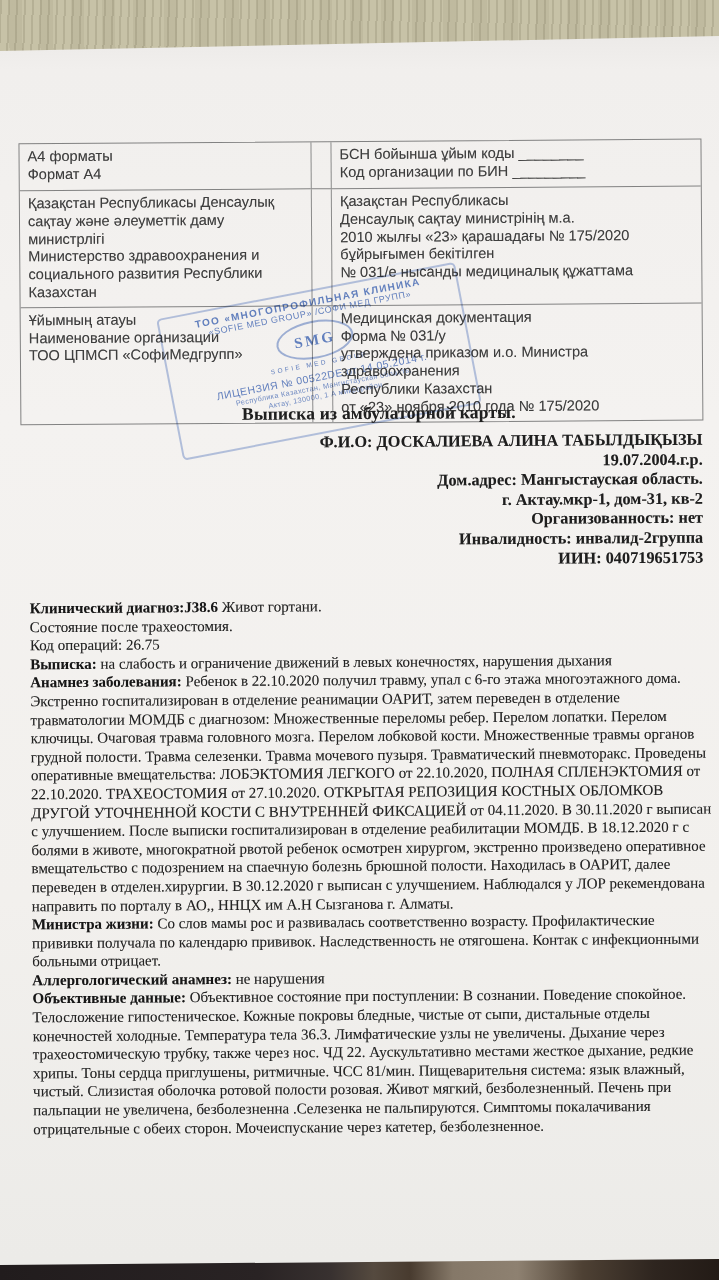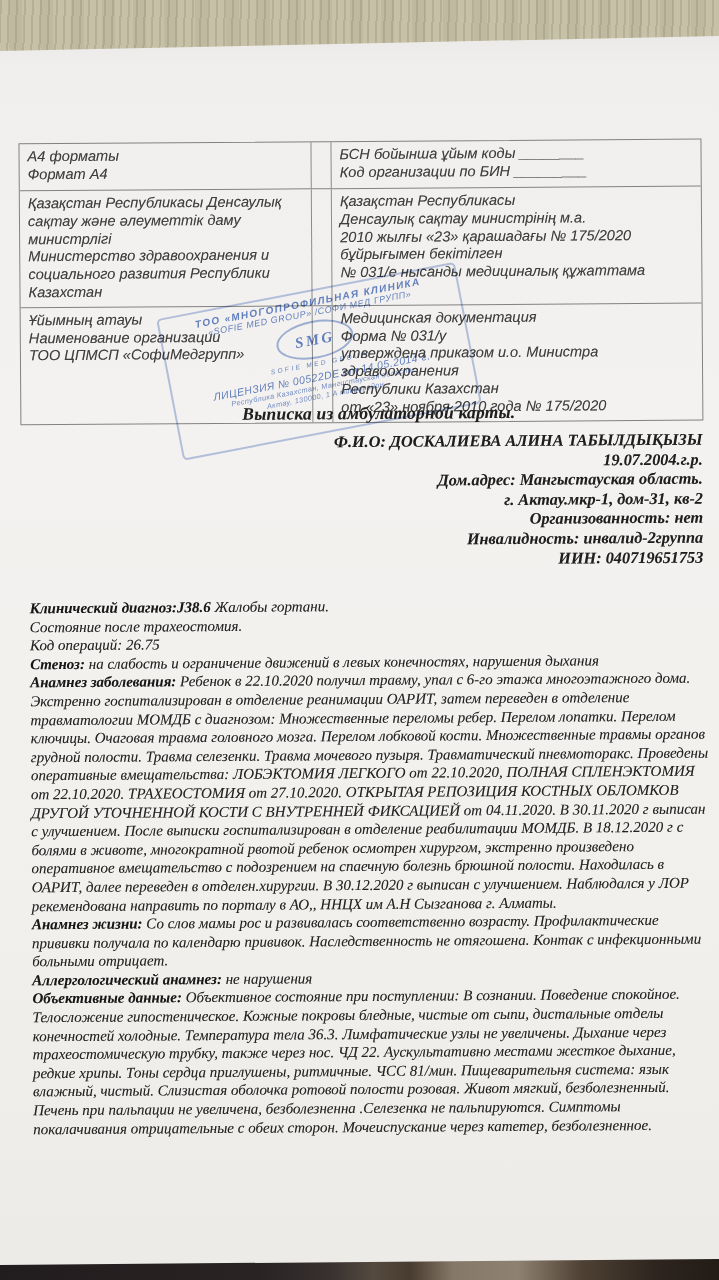--- a/index.html
+++ b/index.html
@@ -1,18 +1,18 @@
 <!DOCTYPE html>
 <html><head>
 <meta charset="utf-8">
 <style>
   html,body{margin:0;padding:0;}
   body{width:719px;height:1280px;overflow:hidden;background:#8a8577;}
   .scene{position:relative;width:719px;height:1280px;overflow:hidden;
-         font-family:"Liberation Sans","DejaVu Sans",sans-serif;font-style:italic;}
+         font-family:"Liberation Sans","DejaVu Sans",sans-serif;}
   
   .wood{position:absolute;inset:0;background-color:#c7c2a7;
         background-image:
           repeating-linear-gradient(92deg, rgba(118,112,86,0.22) 0 2px, rgba(0,0,0,0) 2px 8px),
           repeating-linear-gradient(89deg, rgba(168,162,135,0.25) 0 13px, rgba(0,0,0,0) 13px 31px);}
   
   .bottom-strip{position:absolute;left:0;right:0;bottom:0;height:46px;
         background:linear-gradient(90deg,#211c1d 0%,#292324 36%,#383130 46%,#554a3f 52%,
                    #483b2f 57%,#857868 63%,#8e8171 72%,#4e4134 81%,#2e251f 91%,#231b16 100%);}
   
@@ -106,26 +106,26 @@
         <div>Ф.И.О: ДОСКАЛИЕВА АЛИНА ТАБЫЛДЫҚЫЗЫ</div>
         <div>19.07.2004.г.р.</div>
         <div>Дом.адрес: Мангыстауская область.</div>
         <div>г. Актау.мкр-1, дом-31, кв-2</div>
         <div>Организованность: нет</div>
         <div>Инвалидность: инвалид-2группа</div>
         <div>ИИН:  040719651753</div>
       </div>
 
       <div class="body-text">
-        <p><b>Клинический диагноз:J38.6</b><span> Жалобы гортани.</span></p>
+        <p><b>Клинический диагноз:J38.6</b><span> Живот гортани.</span></p>
         <p><b></b><span>Состояние после трахеостомия.</span></p>
         <p><b></b><span>Код операций: 26.75</span></p>
-        <p><b>Стеноз:</b><span> на слабость и ограничение движений в левых конечностях, нарушения дыхания</span></p>
+        <p><b>Выписка:</b><span> на слабость и ограничение движений в левых конечностях, нарушения дыхания</span></p>
         <p><b>Анамнез заболевания:</b><span> Ребенок в 22.10.2020 получил травму, упал с 6-го этажа многоэтажного дома. Экстренно госпитализирован в отделение реанимации ОАРИТ, затем переведен в отделение травматологии МОМДБ с диагнозом: Множественные переломы ребер. Перелом лопатки. Перелом ключицы. Очаговая травма головного мозга. Перелом лобковой кости. Множественные травмы органов грудной полости. Травма селезенки. Травма мочевого пузыря. Травматический пневмоторакс. Проведены оперативные вмещательства: ЛОБЭКТОМИЯ ЛЕГКОГО от 22.10.2020, ПОЛНАЯ СПЛЕНЭКТОМИЯ от 22.10.2020.  ТРАХЕОСТОМИЯ от 27.10.2020.  ОТКРЫТАЯ РЕПОЗИЦИЯ КОСТНЫХ ОБЛОМКОВ ДРУГОЙ УТОЧНЕННОЙ КОСТИ С ВНУТРЕННЕЙ ФИКСАЦИЕЙ от 04.11.2020. В 30.11.2020 г выписан с улучшением. После выписки госпитализирован в отделение реабилитации МОМДБ. В 18.12.2020 г с болями в животе, многократной рвотой ребенок осмотрен хирургом, экстренно произведено оперативное вмещательство с подозрением на спаечную болезнь брюшной полости. Находилась в ОАРИТ, далее переведен в отделен.хирургии. В 30.12.2020 г выписан с улучшением. Наблюдался у ЛОР рекемендована направить по порталу в АО,, ННЦХ им А.Н Сызганова г. Алматы.</span></p>
-        <p><b>Анамнез жизни:</b><span> Со слов мамы рос и развивалась соответственно возрасту. Профилактические прививки получала по календарю прививок. Наследственность не отягошена. Контак с инфекционными больными отрицает.</span></p>
+        <p><b>Министра жизни:</b><span> Со слов мамы рос и развивалась соответственно возрасту. Профилактические прививки получала по календарю прививок. Наследственность не отягошена. Контак с инфекционными больными отрицает.</span></p>
         <p><b>Аллергологический анамнез:</b><span>  не нарушения</span></p>
         <p><b>Объективные данные:</b><span> Объективное состояние при поступлении: В сознании.  Поведение спокойное. Телосложение гипостеническое. Кожные покровы бледные, чистые от сыпи, дистальные отделы конечностей холодные. Температура тела 36.3. Лимфатические узлы не увеличены. Дыхание через трахеостомическую трубку, также через нос. ЧД 22. Аускультативно местами жесткое дыхание, редкие хрипы. Тоны сердца приглушены, ритмичные. ЧСС 81/мин. Пищеварительня система: язык влажный, чистый. Слизистая оболочка ротовой полости розовая. Живот мягкий, безболезненный. Печень при пальпации не увеличена, безболезненна .Селезенка не пальпируются. Симптомы покалачивания отрицательные с обеих сторон. Мочеиспускание через катетер, безболезненное.</span></p>
       </div>
 
       <div class="stamp">
         <div class="s1">ТОО «МНОГОПРОФИЛЬНАЯ КЛИНИКА</div>
         <div class="s2">«SOFIE MED GROUP» /СОФИ МЕД ГРУПП»</div>
         <div class="s-oval">
             <span>SMG</span>
           </div>

